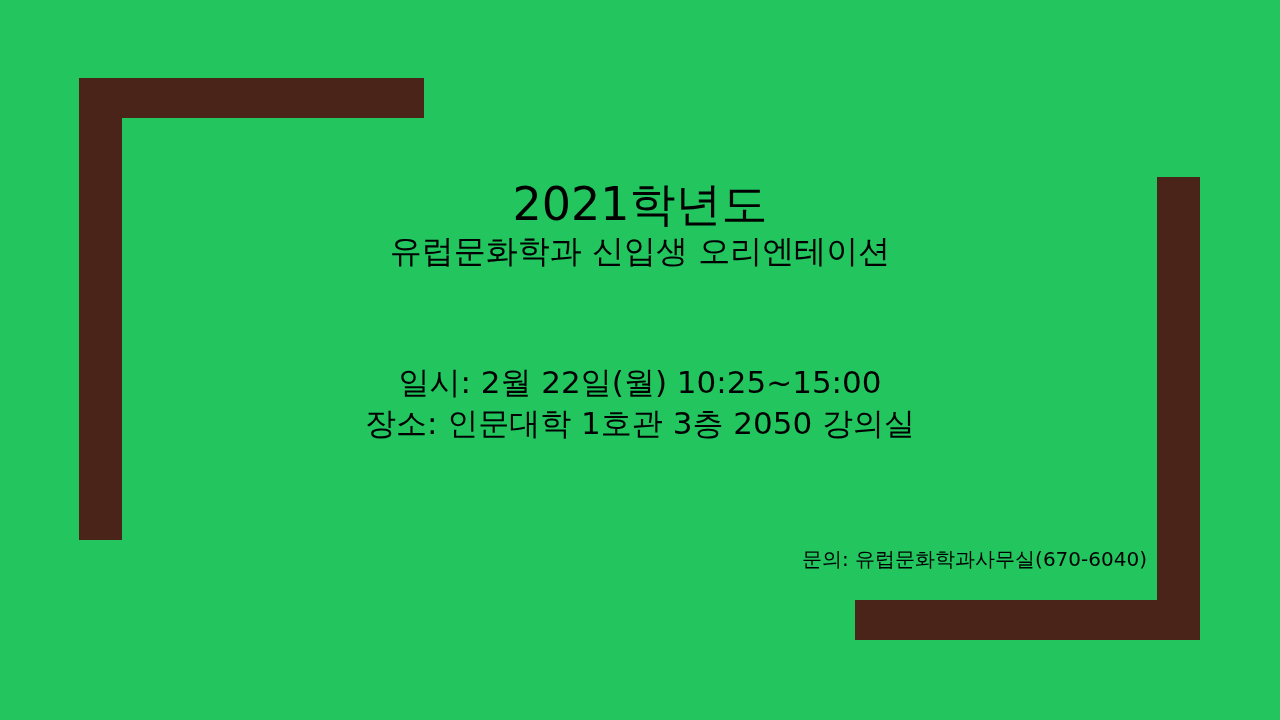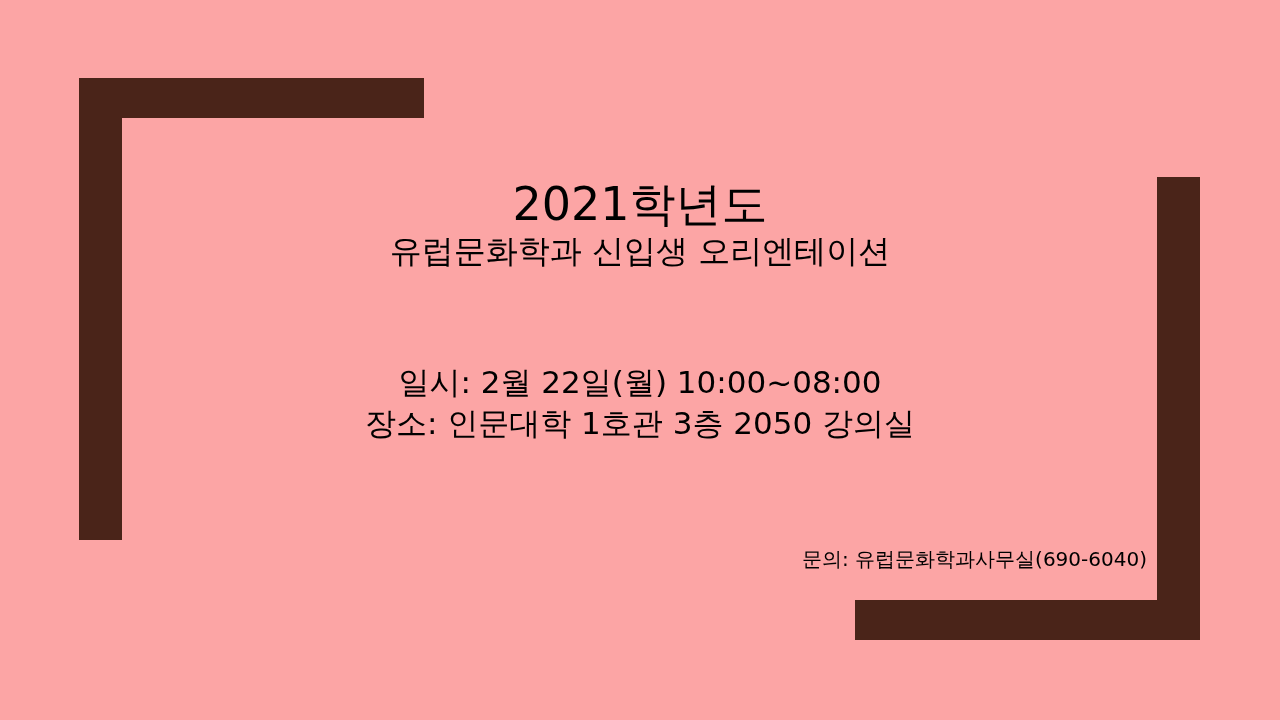--- a/index.html
+++ b/index.html
@@ -12,21 +12,21 @@
     width: 1280px;
     height: 720px;
     overflow: hidden;
     font-family: "DejaVu Sans", "Liberation Sans", sans-serif;
   }
 
   #poster {
     position: relative;
     width: 1280px;
     height: 720px;
-    background: #fca5a5;
+    background: #22c55e;
     overflow: hidden;
   }
 
   
   .bracket-piece {
     position: absolute;
     background: #4A2419;
   }
 
   
@@ -132,22 +132,22 @@
   <div class="bracket-piece" id="bracket-br-h"></div>
 
   <div id="content">
 
     <div id="title-block">
       <span class="title-line" id="title-line-1">2021학년도</span>
       <span class="title-line" id="title-line-2">유럽문화학과 신입생 오리엔테이션</span>
     </div>
 
     <div id="details-block">
-      <span class="detail-line">일시: 2월 22일(월) 10:00~08:00</span>
+      <span class="detail-line">일시: 2월 22일(월) 10:25~15:00</span>
       <span class="detail-line">장소: 인문대학 1호관 3층 2050 강의실</span>
     </div>
 
     <div id="contact-block">
-      <span id="contact-line">문의: 유럽문화학과사무실(690-6040)</span>
+      <span id="contact-line">문의: 유럽문화학과사무실(670-6040)</span>
     </div>
 
   </div>
 </div>
 
 </body></html>

